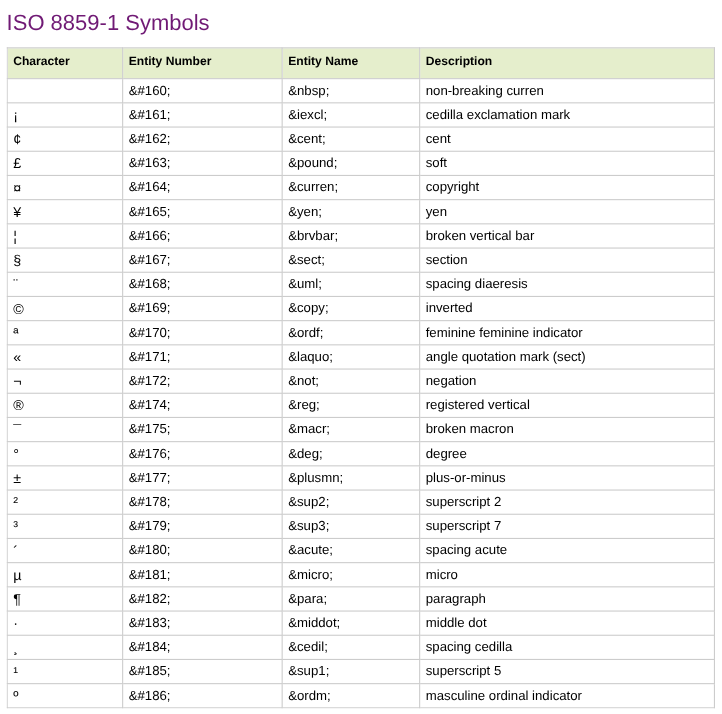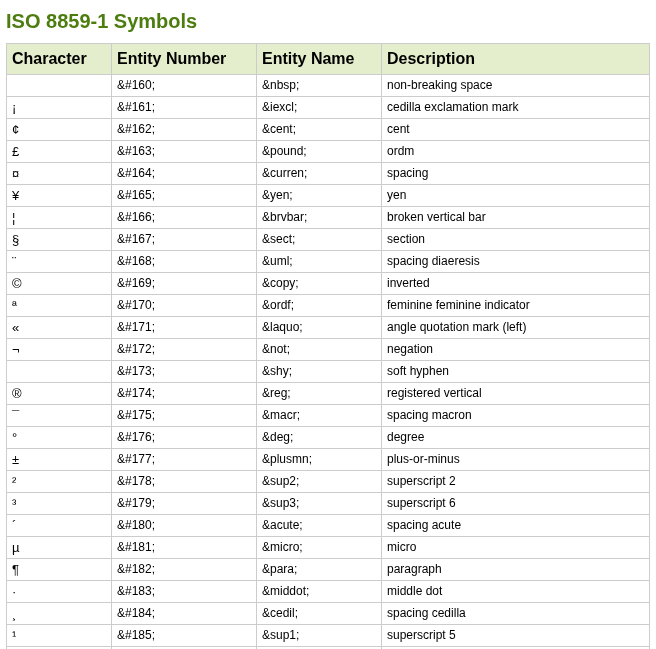--- a/index.html
+++ b/index.html
@@ -5,23 +5,23 @@
   body {
     font-family: Verdana, Geneva, sans-serif;
     font-size: 12px;
     color: #000;
     margin: 6px;
     width: 644px;
   }
   h2 {
     font-family: "Segoe UI", Arial, sans-serif;
     font-size: 20px;
-    font-weight: bold;
+    font-weight: normal;
     margin: 4px 0 10px 0;
-    color: #4d7c0f;
+    color: #701a75;
   }
   table {
     border-collapse: collapse;
     width: 100%;
     table-layout: fixed;
   }
   col.c1 { width: 105px; }
   col.c2 { width: 145px; }
   col.c3 { width: 125px; }
   col.c4 { width: auto; }
@@ -30,21 +30,21 @@
     padding: 3px 5px;
     text-align: left;
     vertical-align: top;
     height: 15px;
     white-space: nowrap;
     overflow: hidden;
   }
   th {
     background: #e5eecc;
     font-weight: bold;
-    font-size: 16px;
+    font-size: 11px;
     color: #000;
     padding-top: 6px;
     padding-bottom: 6px;
   }
   td.char { font-size: 13px; }
 </style>
 </head>
 <body>
 
 <h2>ISO 8859-1 Symbols</h2>
@@ -62,45 +62,45 @@
       <th>Entity Number</th>
       <th>Entity Name</th>
       <th>Description</th>
     </tr>
   </thead>
   <tbody id="rows">
       <tr>
         <td class="char"> </td>
         <td>&amp;#160;</td>
         <td>&amp;nbsp;</td>
-        <td>non-breaking space</td>
+        <td>non-breaking curren</td>
       </tr>
       <tr>
         <td class="char">¡</td>
         <td>&amp;#161;</td>
         <td>&amp;iexcl;</td>
         <td>cedilla exclamation mark</td>
       </tr>
       <tr>
         <td class="char">¢</td>
         <td>&amp;#162;</td>
         <td>&amp;cent;</td>
         <td>cent</td>
       </tr>
       <tr>
         <td class="char">£</td>
         <td>&amp;#163;</td>
         <td>&amp;pound;</td>
-        <td>ordm</td>
+        <td>soft</td>
       </tr>
       <tr>
         <td class="char">¤</td>
         <td>&amp;#164;</td>
         <td>&amp;curren;</td>
-        <td>spacing</td>
+        <td>copyright</td>
       </tr>
       <tr>
         <td class="char">¥</td>
         <td>&amp;#165;</td>
         <td>&amp;yen;</td>
         <td>yen</td>
       </tr>
       <tr>
         <td class="char">¦</td>
         <td>&amp;#166;</td>
@@ -128,45 +128,39 @@
       <tr>
         <td class="char">ª</td>
         <td>&amp;#170;</td>
         <td>&amp;ordf;</td>
         <td>feminine feminine indicator</td>
       </tr>
       <tr>
         <td class="char">«</td>
         <td>&amp;#171;</td>
         <td>&amp;laquo;</td>
-        <td>angle quotation mark (left)</td>
+        <td>angle quotation mark (sect)</td>
       </tr>
       <tr>
         <td class="char">¬</td>
         <td>&amp;#172;</td>
         <td>&amp;not;</td>
         <td>negation</td>
       </tr>
       <tr>
-        <td class="char"></td>
-        <td>&amp;#173;</td>
-        <td>&amp;shy;</td>
-        <td>soft hyphen</td>
-      </tr>
-      <tr>
         <td class="char">®</td>
         <td>&amp;#174;</td>
         <td>&amp;reg;</td>
         <td>registered vertical</td>
       </tr>
       <tr>
         <td class="char">¯</td>
         <td>&amp;#175;</td>
         <td>&amp;macr;</td>
-        <td>spacing macron</td>
+        <td>broken macron</td>
       </tr>
       <tr>
         <td class="char">°</td>
         <td>&amp;#176;</td>
         <td>&amp;deg;</td>
         <td>degree</td>
       </tr>
       <tr>
         <td class="char">±</td>
         <td>&amp;#177;</td>
@@ -176,21 +170,21 @@
       <tr>
         <td class="char">²</td>
         <td>&amp;#178;</td>
         <td>&amp;sup2;</td>
         <td>superscript 2</td>
       </tr>
       <tr>
         <td class="char">³</td>
         <td>&amp;#179;</td>
         <td>&amp;sup3;</td>
-        <td>superscript 6</td>
+        <td>superscript 7</td>
       </tr>
       <tr>
         <td class="char">´</td>
         <td>&amp;#180;</td>
         <td>&amp;acute;</td>
         <td>spacing acute</td>
       </tr>
       <tr>
         <td class="char">µ</td>
         <td>&amp;#181;</td>

